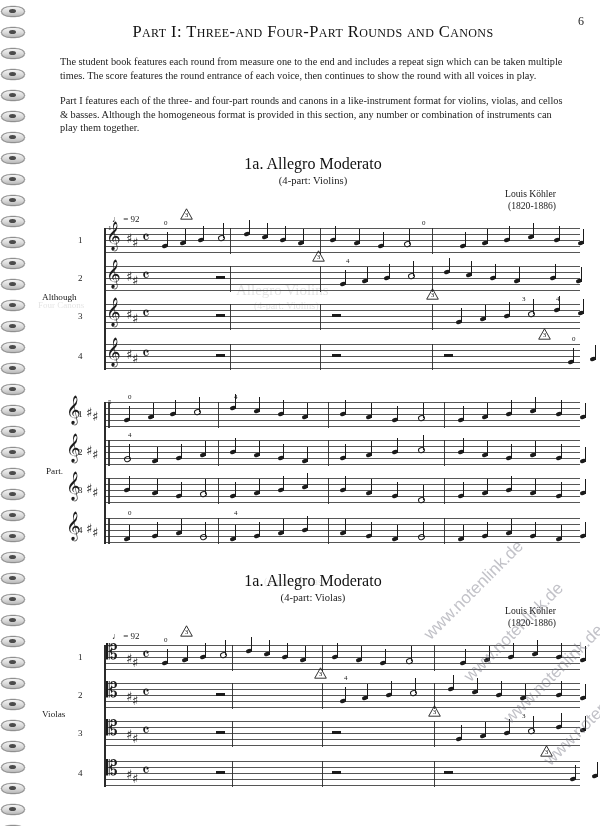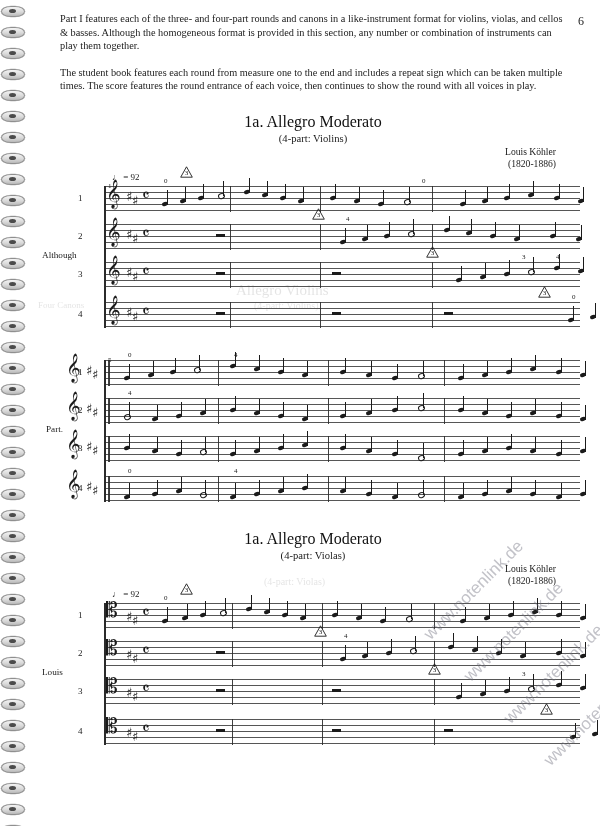--- a/index.html
+++ b/index.html
@@ -355,23 +355,24 @@
     <div class="hole" style="top: 786px;"></div>
     <div class="ring" style="top: 804px;"></div>
     <div class="hole" style="top: 807px;"></div>
     <div class="ring" style="top: 825px;"></div>
   </div>
 
 <div id="page">
 
   <div class="page-number">6</div>
 
-
+  <h1 class="part-title">Part I: Three-and Four-Part Rounds and Canons</h1>
+
+  <p class="body-text second">The student book features each round from measure one to the end and includes a repeat sign which can be taken multiple times. The score features the round entrance of each voice, then continues to show the round with all voices in play.</p>
   <p class="body-text">Part I features each of the three- and four-part rounds and canons in a like-instrument format for violins, violas, and cellos &amp; basses. Although the homogeneous format is provided in this section, any number or combination of instruments can play them together.</p>
-  <p class="body-text second">The student book features each round from measure one to the end and includes a repeat sign which can be taken multiple times. The score features the round entrance of each voice, then continues to show the round with all voices in play.</p>
 
   <div class="piece-head">
     <div class="piece-title">1a. Allegro Moderato</div>
     <div class="piece-sub">(4-part: Violins)</div>
   </div>
   <div class="composer">
     <div>Louis Köhler</div>
     <div>(1820-1886)</div>
   </div>
 
@@ -974,21 +975,21 @@
             <polygon points="6.5,0.8 12.3,11.2 0.7,11.2" fill="none" stroke="#1b1b1b" stroke-width="0.9"></polygon>
           </svg>
         <span>3</span>
       </div>
     </div>
 
     <div class="voice-num" style="top:17px;">1</div>
     <div class="voice-num" style="top:55px;">2</div>
     <div class="voice-num" style="top:93px;">3</div>
     <div class="voice-num" style="top:133px;">4</div>
-    <div class="inst-label" style="top:74px; left:-14px;">Louis</div>
+    <div class="inst-label" style="top:74px; left:-14px;">Violas</div>
   </div>
 
   <div class="ghost g1">Allegro Violins</div>
   <div class="ghost g2">(4-part: Violins)</div>
   <div class="ghost g3">Four Canons</div>
   <div class="ghost g4">(4-part: Violas)</div>
 </div>
 
 <div id="watermark">
   <div class="wm-diag" style="left:420px; top:630px;">www.notenlink.de</div>

